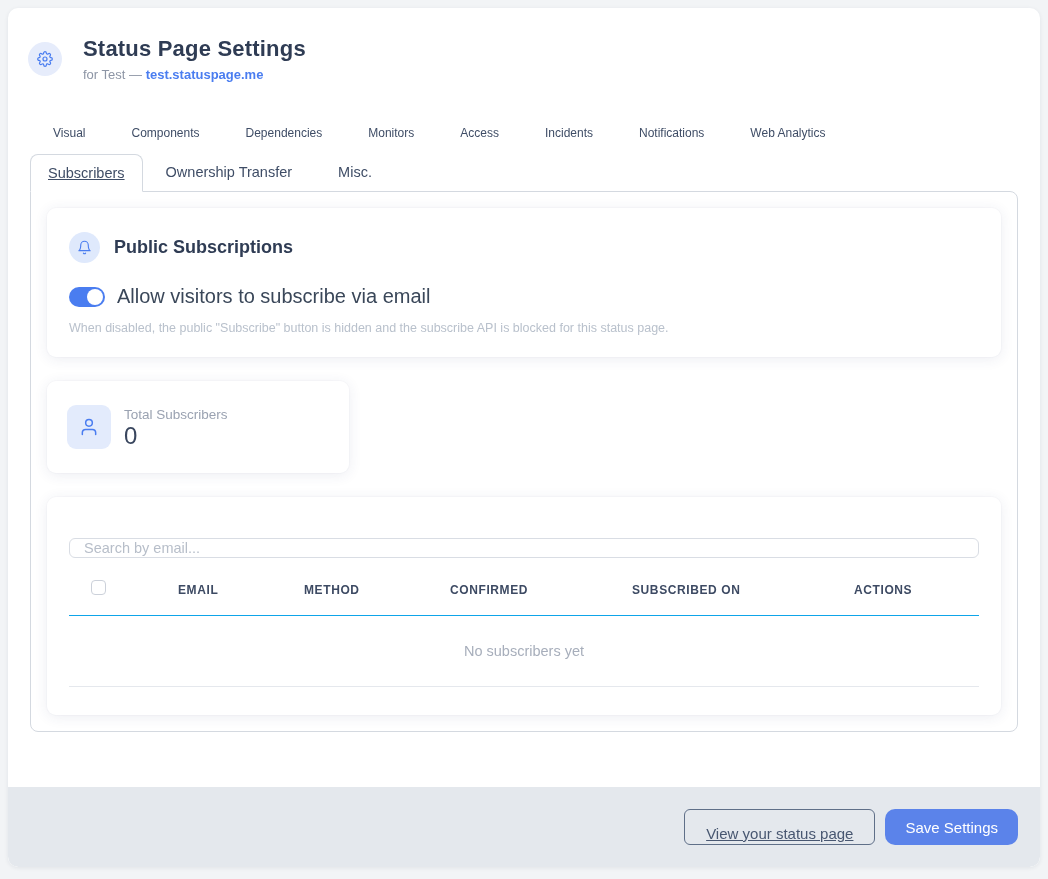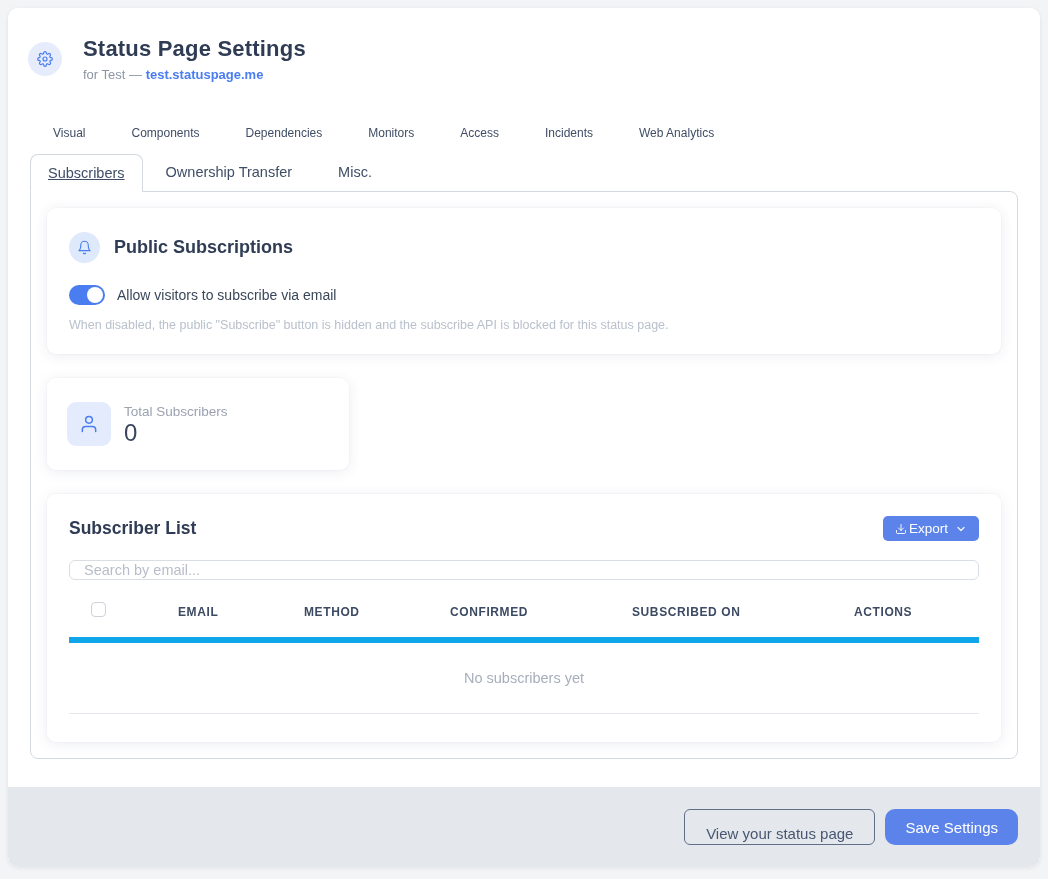--- a/index.html
+++ b/index.html
@@ -74,21 +74,21 @@
   .pub-title { margin-left:14px; font-size:18px; font-weight:700; color:#2f3c54; }
   .toggle-row { display:flex; align-items:center; margin-top:22px; }
   .toggle {
     width:36px; height:20px; border-radius:10px; background:#4a7df0;
     position:relative; flex:none; cursor:pointer;
   }
   .toggle .knob {
     position:absolute; top:2px; right:2px; width:16px; height:16px;
     border-radius:50%; background:#fff;
   }
-  .toggle-label { margin-left:12px; font-size:14px; color:#3a4759; }
+  .toggle-label { margin-left:12px; font-size:20px; color:#3a4759; }
   .help-text { margin-top:13px; font-size:12.5px; color:#b9c1cc; }
 
   
   .stat-card { width:302px; height:92px; margin-top:24px; padding:22px 20px; display:flex; align-items:center; }
   .stat-icon {
     width:44px; height:44px; border-radius:9px; background:#e3ebfc;
     display:flex; align-items:center; justify-content:center; flex:none;
   }
   .stat-icon svg { width:20px; height:20px; stroke:#4a7df0; }
   .stat-text { margin-left:13px; }
@@ -110,21 +110,21 @@
   .search-input {
     width:100%; height:20px; margin-top:19px;
     border:1px solid #d9dde4; border-radius:6px;
     padding:0 14px; font-size:14.5px; font-family:inherit; color:#3a4759;
     outline:none;
   }
   .search-input::placeholder { color:#b7bec9; }
   .tbl-header {
     display:grid; grid-template-columns:87px 126px 146px 182px 222px 1fr;
     align-items:center; margin-top:22px; padding-bottom:16px;
-    border-bottom:6px solid #0ea5e9;
+    border-bottom:1px solid #0ea5e9;
   }
   .tbl-header .th {
     font-size:12px; font-weight:700; letter-spacing:.6px;
     color:#3d4a63; padding-left:22px; text-transform:uppercase;
   }
   .checkbox {
     width:15px; height:15px; margin-left:22px; border:1px solid #ccd1da;
     border-radius:4px; background:#fff; display:inline-block; cursor:pointer;
   }
   .empty-row {
@@ -138,21 +138,21 @@
   .spacer { flex:1; }
   .footer-band {
     height:80px; background:#e4e8ed;
     border-radius:0 0 10px 10px;
     display:flex; align-items:center; justify-content:flex-end;
     padding-right:22px;
   }
   .btn-outline {
     height:36px; padding:15px 21px; background:transparent;
     border:1px solid #5f6f88; border-radius:6px;
-    font-size:15px; color:#485771; font-family:inherit; cursor:pointer;
+    font-size:15px; color:#485771; font-family:inherit; cursor:pointer;text-decoration:underline;
   }
   .btn-primary {
     height:36px; padding:0 20px; margin-left:10px;
     background:#5b83ea; border:none; border-radius:10px;
     font-size:15px; color:#ffffff; font-family:inherit; cursor:pointer;
   }
 </style>
 </head>
 <body>
 
@@ -172,20 +172,21 @@
   </div>
 
   <div class="tabs">
     <div class="tabs-row1">
       <div class="tab1">Visual</div>
       <div class="tab1">Components</div>
       <div class="tab1">Dependencies</div>
       <div class="tab1">Monitors</div>
       <div class="tab1">Access</div>
       <div class="tab1">Incidents</div>
+      <div class="tab1">Notifications</div>
       <div class="tab1">Web Analytics</div>
     </div>
     <div class="tabs-row2">
       <div class="tab2 active">Subscribers</div>
       <div class="tab2">Ownership Transfer</div>
       <div class="tab2">Misc.</div>
     </div>
   </div>
 
   <div class="panel">
@@ -216,34 +217,20 @@
           <circle cx="12" cy="7" r="4"></circle>
         </svg>
       </div>
       <div class="stat-text">
         <div class="stat-label">Total Subscribers</div>
         <div class="stat-value">0</div>
       </div>
     </div>
 
     <div class="card list-card">
-      <div class="list-head">
-        <div class="list-title">Subscriber List</div>
-        <button class="export-btn">
-          <svg viewBox="0 0 24 24" fill="none" stroke-linecap="round" stroke-linejoin="round" stroke-width="2">
-            <path d="M21 15v4a2 2 0 0 1-2 2H5a2 2 0 0 1-2-2v-4"></path>
-            <polyline points="7 10 12 15 17 10"></polyline>
-            <line x1="12" y1="3" x2="12" y2="15"></line>
-          </svg>
-          <span>Export</span>
-          <svg class="caret" viewBox="0 0 24 24" fill="none" stroke-linecap="round" stroke-linejoin="round" stroke-width="2.4">
-            <polyline points="6 9 12 15 18 9"></polyline>
-          </svg>
-        </button>
-      </div>
 
       <input class="search-input" type="text" placeholder="Search by email..." style="">
 
       <div class="tbl-header">
         <div><span class="checkbox"></span></div>
         <div class="th">Email</div>
         <div class="th">Method</div>
         <div class="th">Confirmed</div>
         <div class="th">Subscribed On</div>
         <div class="th">Actions</div>

